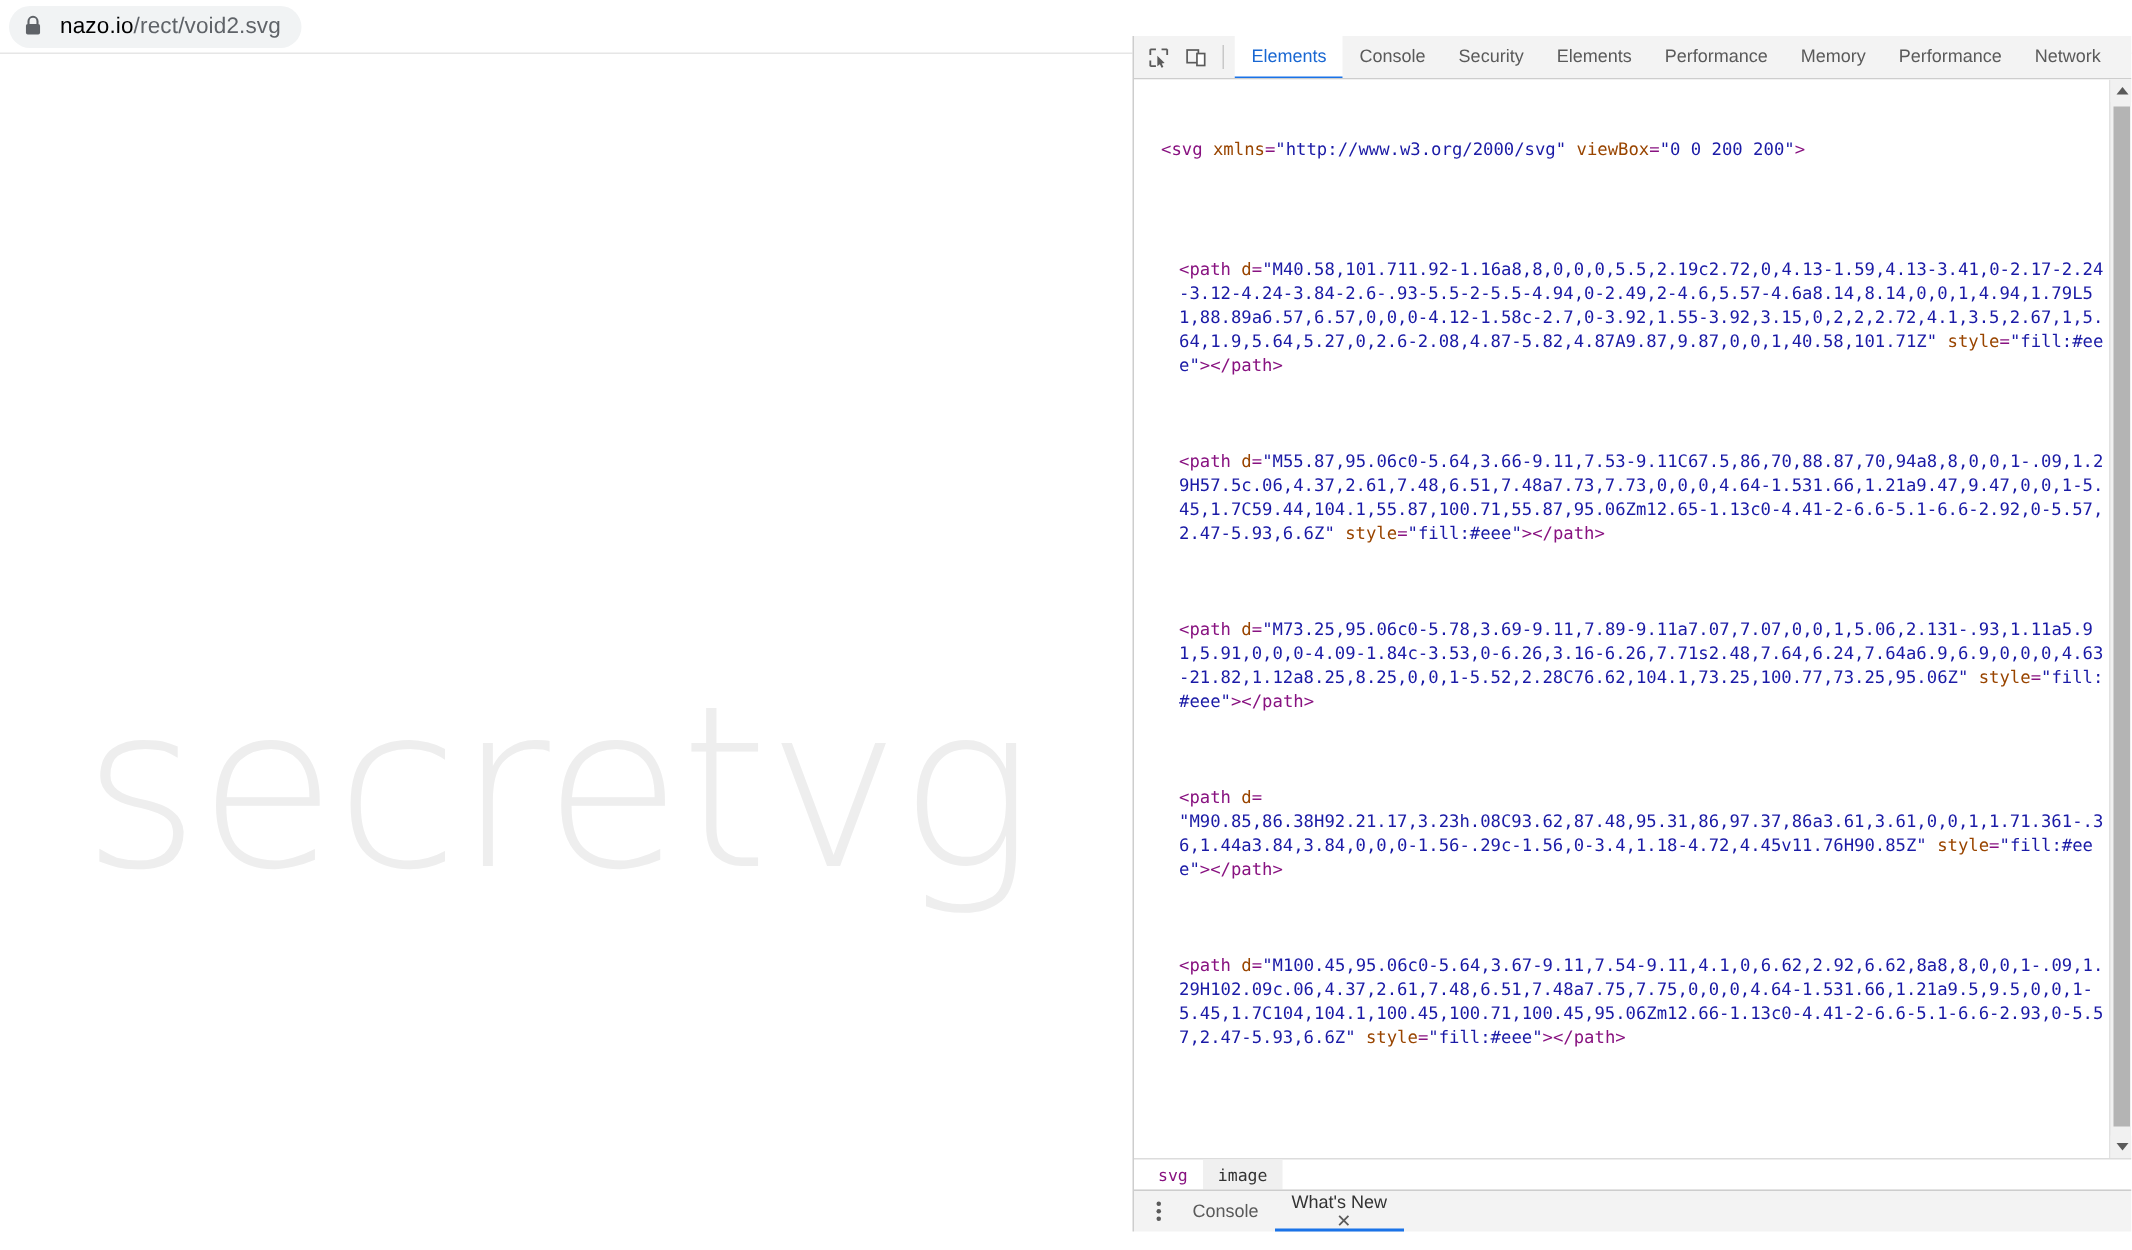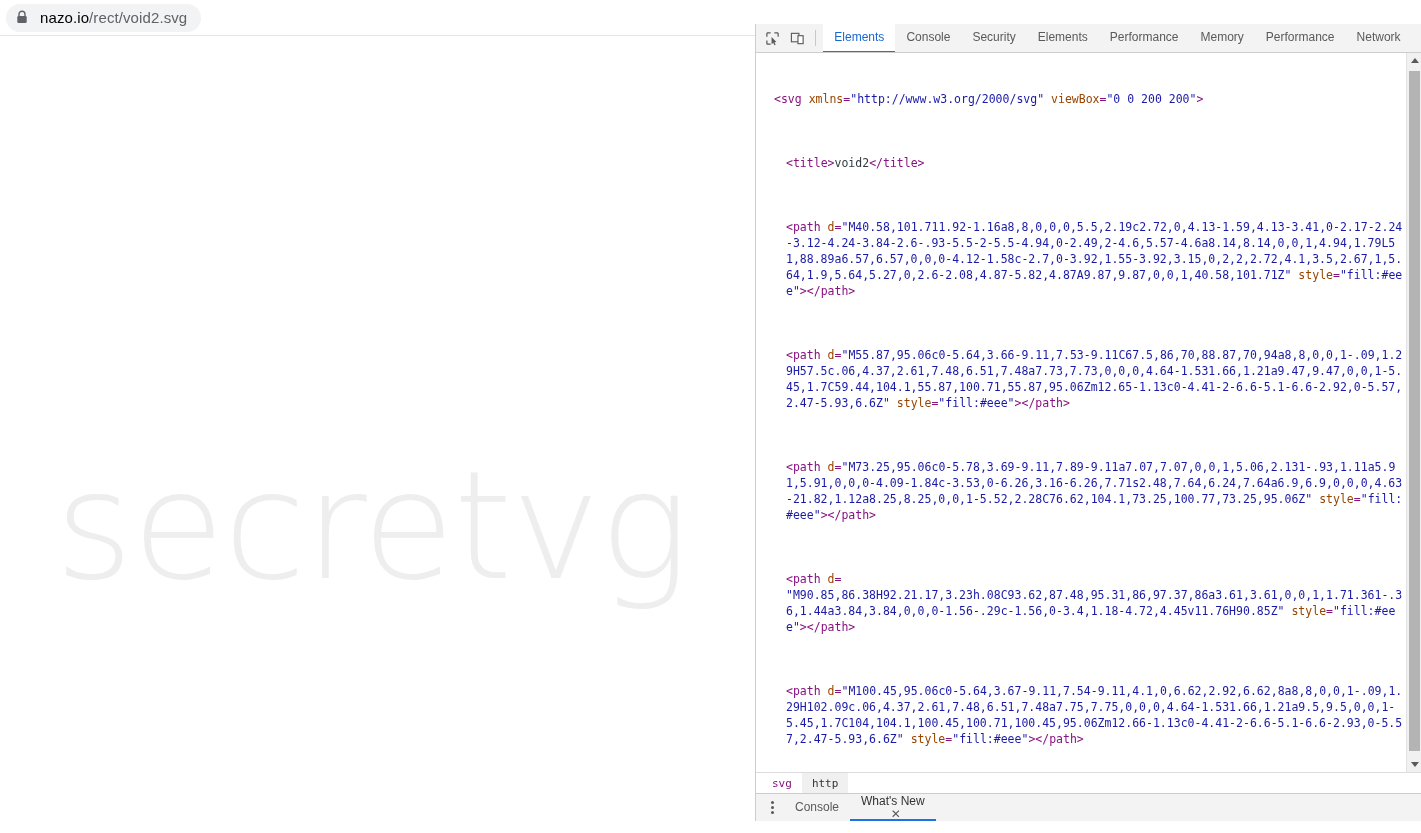--- a/index.html
+++ b/index.html
@@ -259,21 +259,20 @@
         <div class="dt-tab">L</div>
       </div>
     </div>
 
     <div class="dt-body">
       <div class="code-scroll">
         <div class="code">
 
           <div class="ln indent0"><span class="tg">&lt;</span><span class="tg">svg</span> <span class="at">xmlns</span><span class="tg">=</span><span class="vl">"http://www.w3.org/2000/svg"</span> <span class="at">viewBox</span><span class="tg">=</span><span class="vl">"0 0 200 200"</span><span class="tg">&gt;</span></div>
 
-          <div class="ln indent1"><span class="tg">&lt;</span><span class="tg">title</span><span class="tg">&gt;</span><span class="tx">void2</span><span class="tg">&lt;/</span><span class="tg">title</span><span class="tg">&gt;</span></div>
 
           <div class="ln indent1"><span class="tg">&lt;</span><span class="tg">path</span> <span class="at">d</span><span class="tg">=</span><span class="vl">"M40.58,101.711.92-1.16a8,8,0,0,0,5.5,2.19c2.72,0,4.13-1.59,4.13-3.41,0-2.17-2.24-3.12-4.24-3.84-2.6-.93-5.5-2-5.5-4.94,0-2.49,2-4.6,5.57-4.6a8.14,8.14,0,0,1,4.94,1.79L51,88.89a6.57,6.57,0,0,0-4.12-1.58c-2.7,0-3.92,1.55-3.92,3.15,0,2,2,2.72,4.1,3.5,2.67,1,5.64,1.9,5.64,5.27,0,2.6-2.08,4.87-5.82,4.87A9.87,9.87,0,0,1,40.58,101.71Z"</span> <span class="at">style</span><span class="tg">=</span><span class="vl">"fill:#eee"</span><span class="tg">&gt;&lt;/</span><span class="tg">path</span><span class="tg">&gt;</span></div>
 
           <div class="ln indent1"><span class="tg">&lt;</span><span class="tg">path</span> <span class="at">d</span><span class="tg">=</span><span class="vl">"M55.87,95.06c0-5.64,3.66-9.11,7.53-9.11C67.5,86,70,88.87,70,94a8,8,0,0,1-.09,1.29H57.5c.06,4.37,2.61,7.48,6.51,7.48a7.73,7.73,0,0,0,4.64-1.531.66,1.21a9.47,9.47,0,0,1-5.45,1.7C59.44,104.1,55.87,100.71,55.87,95.06Zm12.65-1.13c0-4.41-2-6.6-5.1-6.6-2.92,0-5.57,2.47-5.93,6.6Z"</span> <span class="at">style</span><span class="tg">=</span><span class="vl">"fill:#eee"</span><span class="tg">&gt;&lt;/</span><span class="tg">path</span><span class="tg">&gt;</span></div>
 
           <div class="ln indent1"><span class="tg">&lt;</span><span class="tg">path</span> <span class="at">d</span><span class="tg">=</span><span class="vl">"M73.25,95.06c0-5.78,3.69-9.11,7.89-9.11a7.07,7.07,0,0,1,5.06,2.131-.93,1.11a5.91,5.91,0,0,0-4.09-1.84c-3.53,0-6.26,3.16-6.26,7.71s2.48,7.64,6.24,7.64a6.9,6.9,0,0,0,4.63-21.82,1.12a8.25,8.25,0,0,1-5.52,2.28C76.62,104.1,73.25,100.77,73.25,95.06Z"</span> <span class="at">style</span><span class="tg">=</span><span class="vl">"fill:#eee"</span><span class="tg">&gt;&lt;/</span><span class="tg">path</span><span class="tg">&gt;</span></div>
 
           <div class="ln indent1"><span class="tg">&lt;</span><span class="tg">path</span> <span class="at">d</span><span class="tg">=</span>
 <span class="vl">"M90.85,86.38H92.21.17,3.23h.08C93.62,87.48,95.31,86,97.37,86a3.61,3.61,0,0,1,1.71.361-.36,1.44a3.84,3.84,0,0,0-1.56-.29c-1.56,0-3.4,1.18-4.72,4.45v11.76H90.85Z"</span> <span class="at">style</span><span class="tg">=</span><span class="vl">"fill:#eee"</span><span class="tg">&gt;&lt;/</span><span class="tg">path</span><span class="tg">&gt;</span></div>
 
@@ -313,21 +312,21 @@
           </div>
         <div class="vs-thumb"></div>
         <div class="vs-arrow down">
             <i></i>
           </div>
       </div>
     </div>
 
     <div class="dt-crumbs">
       <div class="crumb">svg</div>
-      <div class="crumb active">http</div>
+      <div class="crumb active">image</div>
     </div>
 
     <div class="dt-drawer">
       <div class="drawer-menu">
           <i></i>
         </div>
       <div class="drawer-tab">Console</div>
       <div class="drawer-tab active">
         <span>What's New</span>
         <span class="drawer-close">✕</span>

